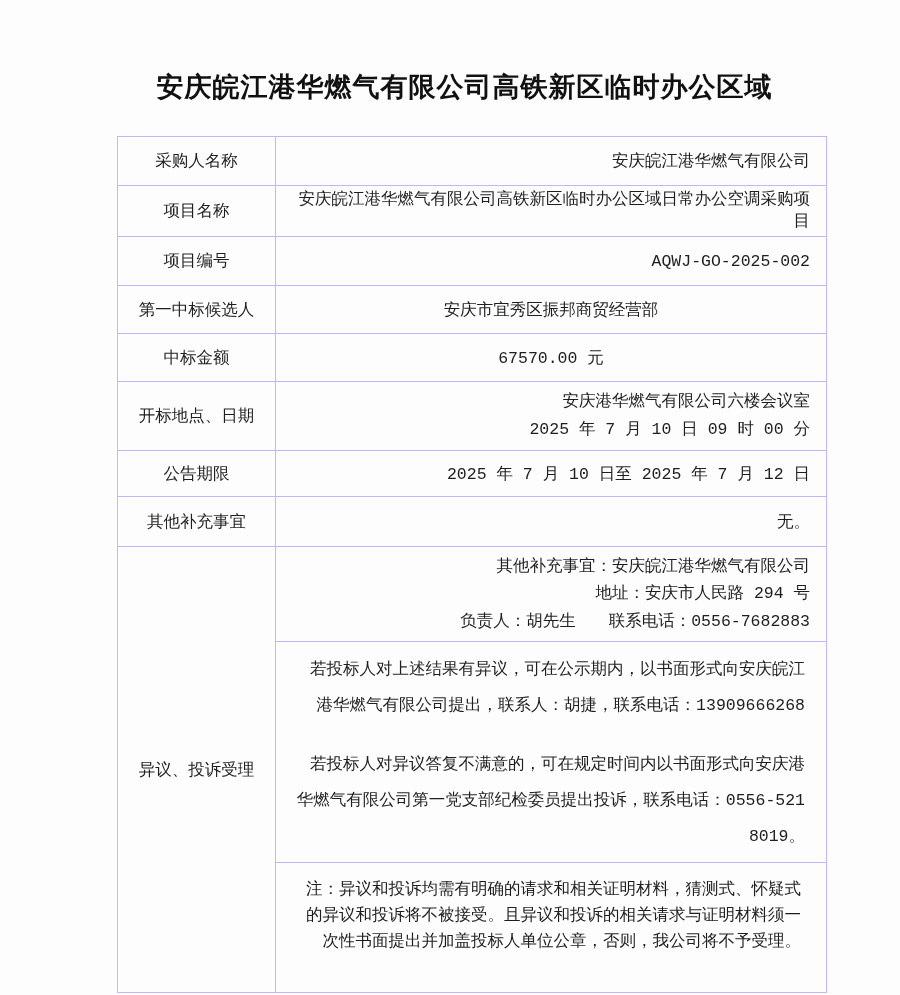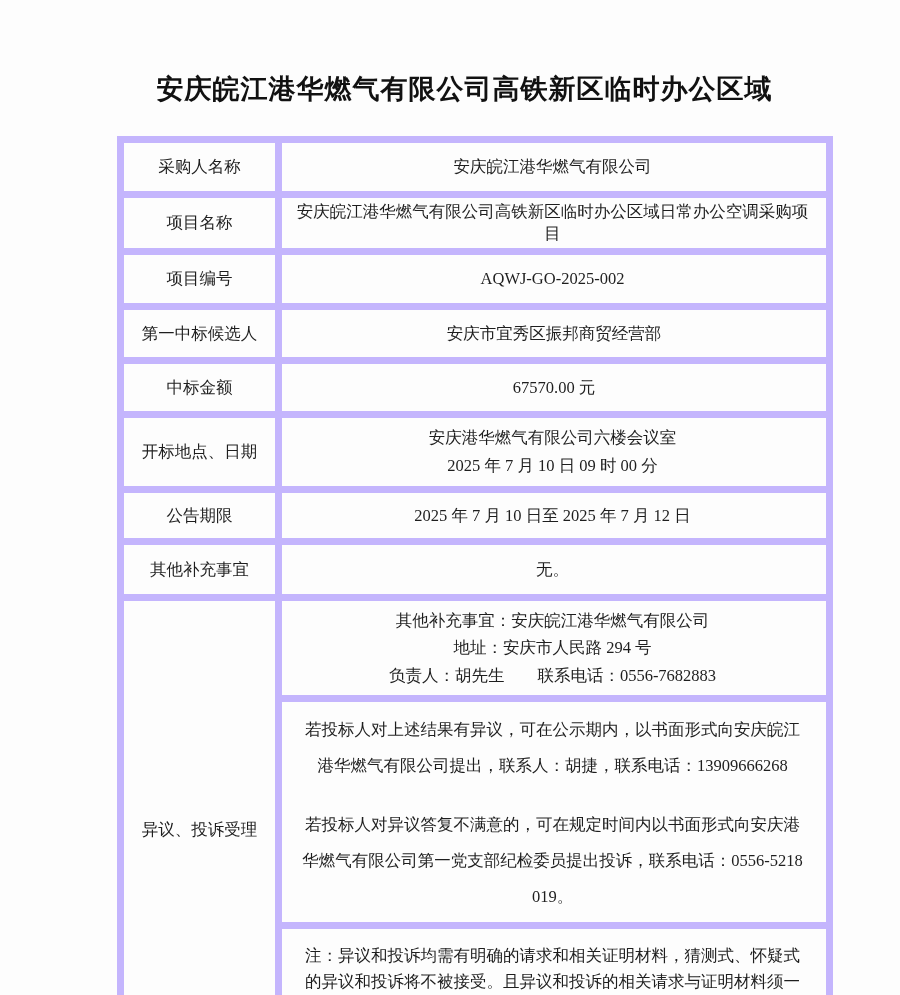--- a/index.html
+++ b/index.html
@@ -9,20 +9,21 @@
     width: 900px;
     height: 995px;
     overflow: hidden;
     font-family: "Liberation Serif", "DejaVu Serif", serif;
     color: #1e1e1e;
   }
   .page {
     width: 900px;
     height: 995px;
     position: relative;
+    font-family: Liberation Mono, monospace;
   }
   .title {
     margin: 0;
     padding-top: 64px;
     width: 709px;
     margin-left: 110px;
     text-align: center;
     font-size: 27px;
     font-weight: bold;
     letter-spacing: 1px;
@@ -30,34 +31,34 @@
     color: #111;
   }
   table.announcement {
     margin-left: 117px;
     margin-top: 22px;
     width: 709px;
     border-collapse: collapse;
     table-layout: fixed;
   }
   table.announcement td {
-    border: 7px solid #c4b5fd;
+    border: 1px solid #c4b5fd;
     font-size: 16.5px;
     vertical-align: middle;
     word-break: break-all;
   }
   col.c1 { width: 158px; }
   col.c2 { width: 551px; }
   td.lbl {
     text-align: center;
     padding: 0 6px;
   }
   td.val {
     padding: 2px 16px 2px 13px;
-    text-align: center;
+    text-align: right;
   }
   td.val.center { text-align: center; padding-left: 6px; padding-right: 6px; }
   tr.r1 td { height: 44px; }
   tr.r2 td { height: 46px; }
   tr.r2 .val { line-height: 22px; }
   tr.r3 td { height: 44px; }
   tr.r4 td { height: 43px; }
   tr.r5 td { height: 43px; }
   tr.r6 td { height: 64px; }
   tr.r6 .val div { line-height: 28px; }

